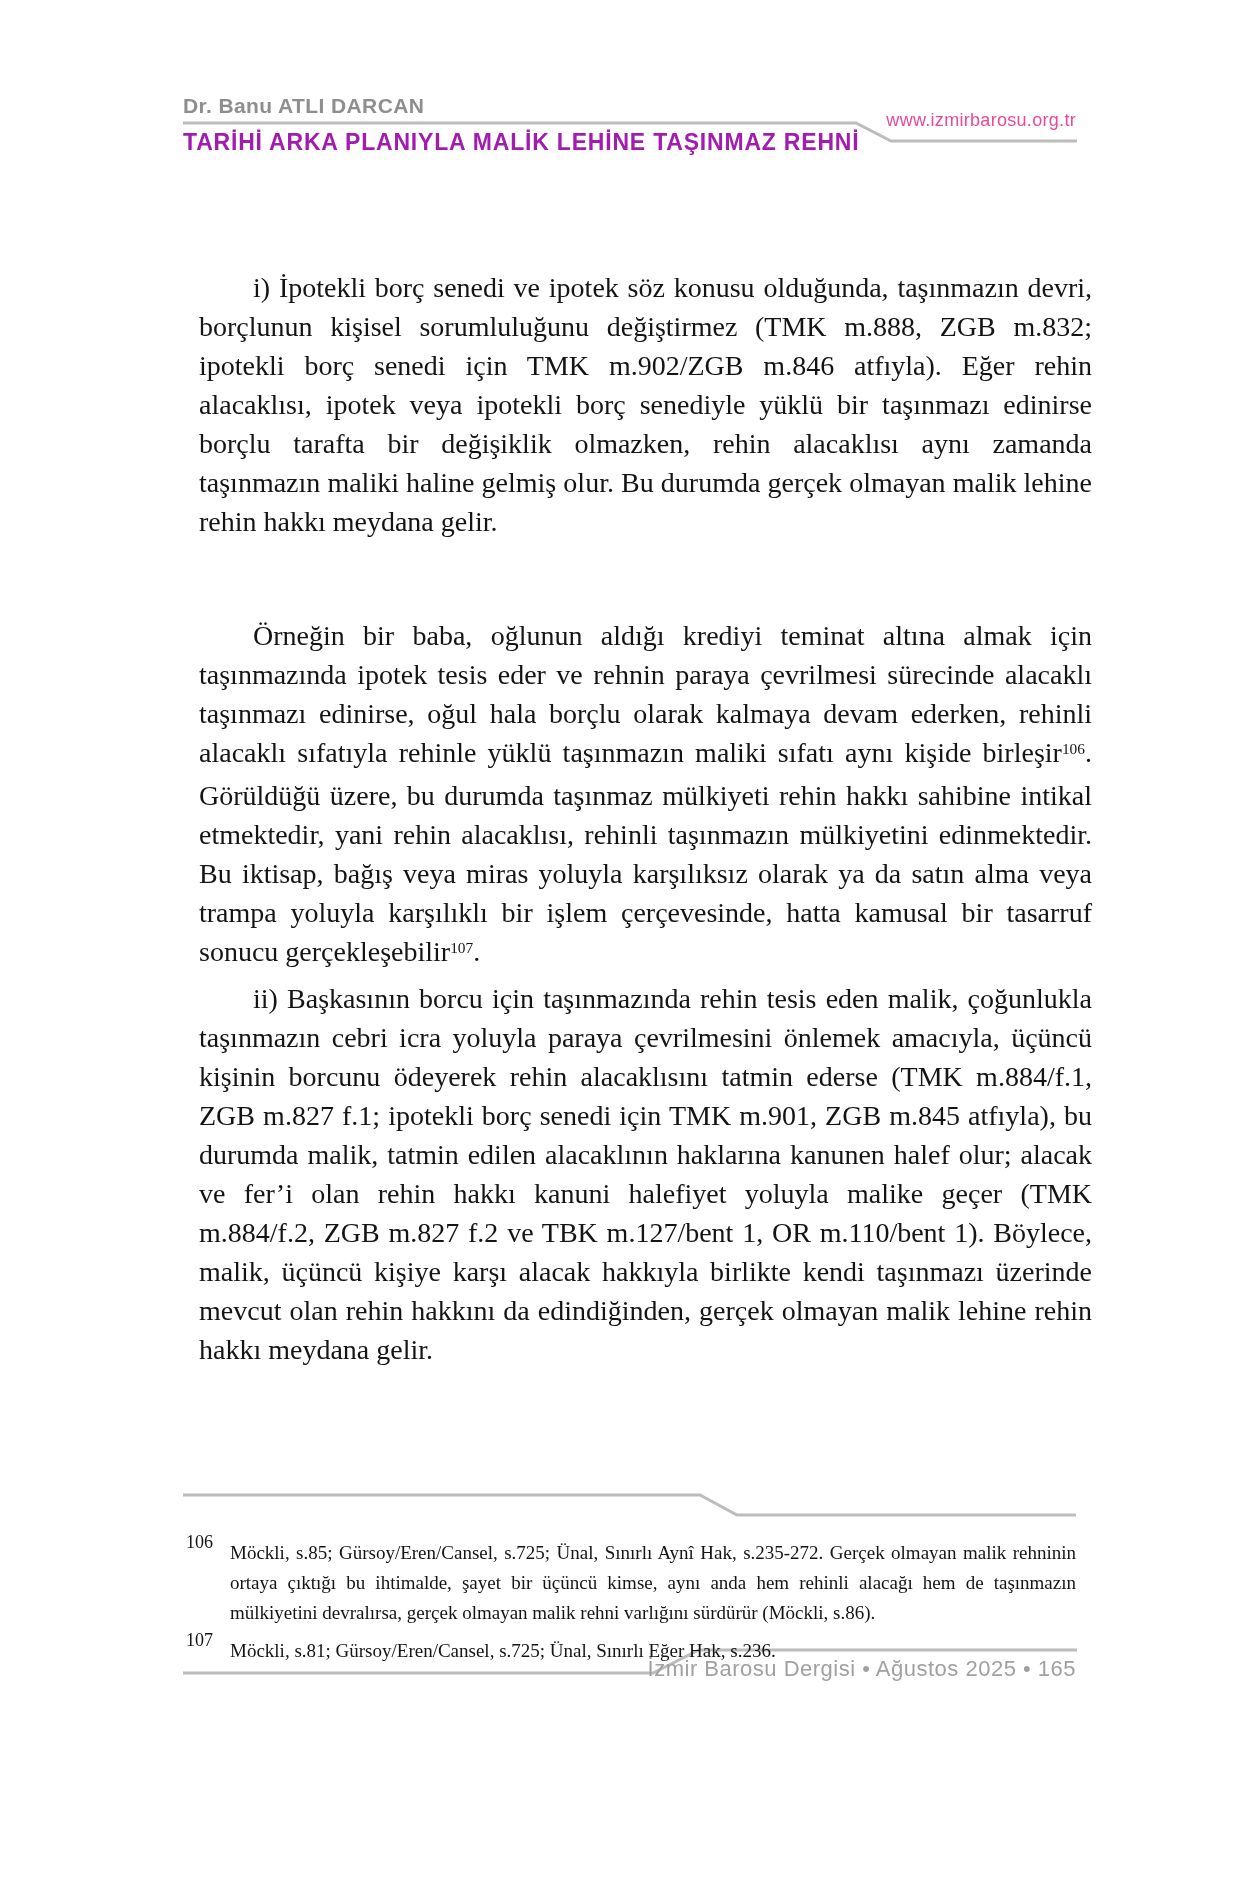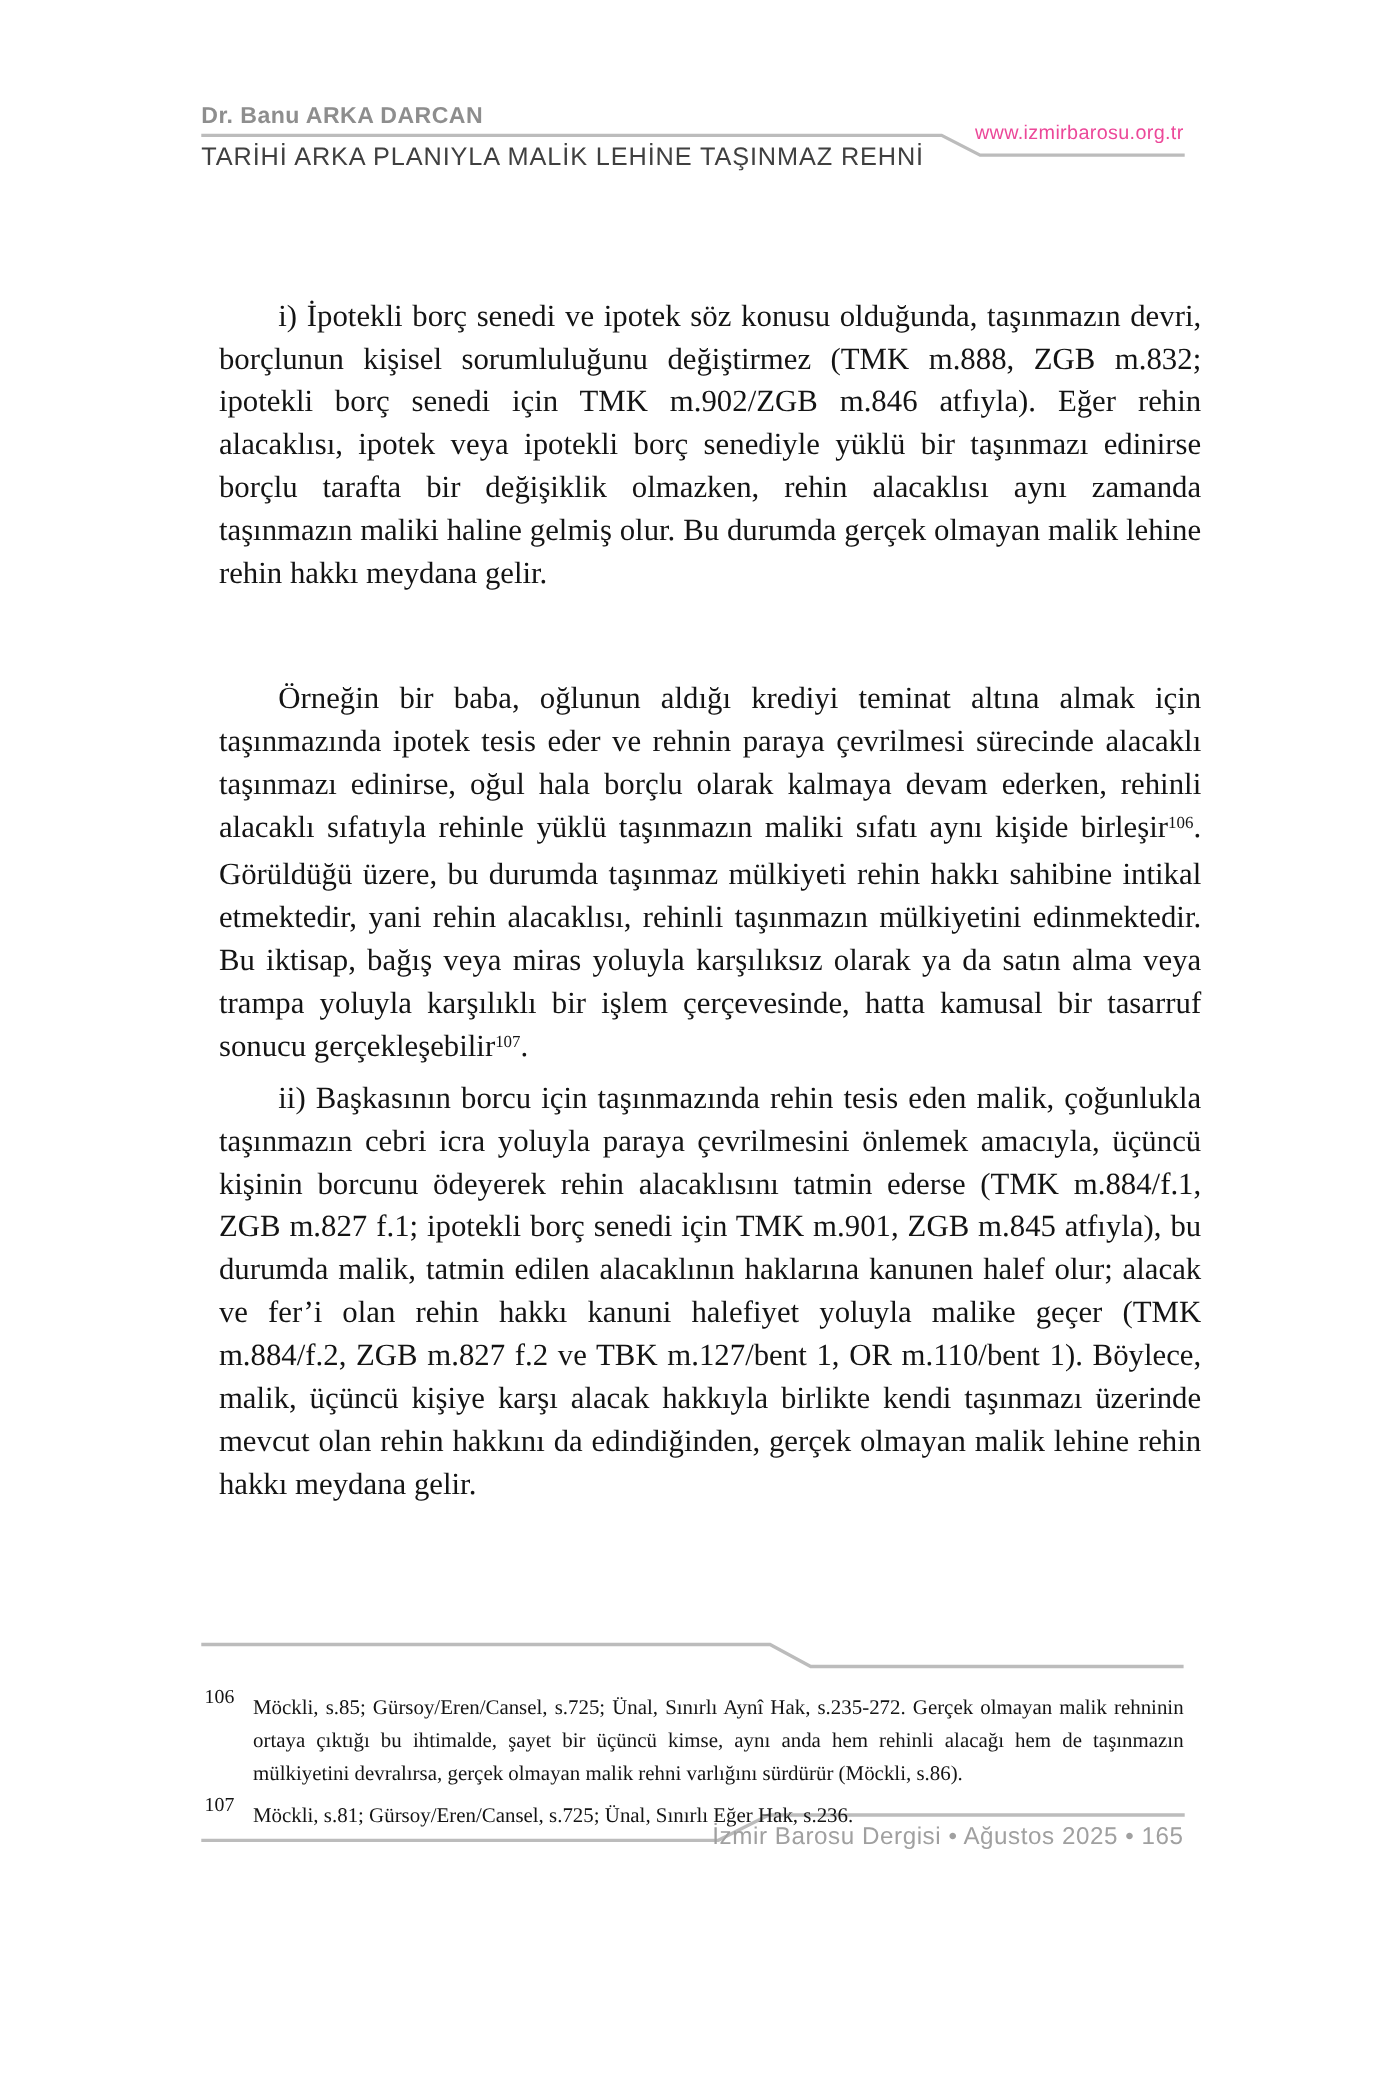--- a/index.html
+++ b/index.html
@@ -19,22 +19,22 @@
     color:#8e8e8e;
   }
   .website{
     position:absolute;right:184px;top:110px;
     font-family:"Liberation Sans","DejaVu Sans",sans-serif;
     font-size:18px;letter-spacing:.3px;color:#ec4899;
   }
   .title{
     position:absolute;left:183px;top:129px;
     font-family:"Liberation Sans","DejaVu Sans",sans-serif;
-    font-weight:400;font-size:23px;letter-spacing:.8px;
-    color:#404040;
+    font-weight:700;font-size:23px;letter-spacing:.8px;
+    color:#a21caf;
   }
 
   .para{
     position:absolute;left:183px;width:893px;margin:16px;
     font-size:28px;line-height:39px;
     text-align:justify;text-indent:54px;
     color:#141414;
   }
   .p0{top:252px;}
   .p1{top:600px;}
@@ -72,21 +72,21 @@
 <body>
 
 <div class="page">
 
   <svg class="rules" viewBox="0 0 1260 1890" xmlns="http://www.w3.org/2000/svg">
     <polyline points="183,123 856,123 891,141 1077,141" fill="none" stroke-width="3" stroke="#bcbcbc"></polyline>
     <polyline points="183,1495 700,1495 737,1515 1076,1515" fill="none" stroke-width="3" stroke="#bcbcbc"></polyline>
     <polyline points="183,1673 653,1673 699,1650 1077,1650" fill="none" stroke-width="3" stroke="#bcbcbc"></polyline>
   </svg>
 
-  <div class="author">Dr. Banu ARKA DARCAN</div>
+  <div class="author">Dr. Banu ATLI DARCAN</div>
   <div class="website">www.izmirbarosu.org.tr</div>
   <div class="title">TARİHİ ARKA PLANIYLA MALİK LEHİNE TAŞINMAZ REHNİ</div>
 
   <div>
     <p class="para p0"><span>i) İpotekli borç senedi ve ipotek söz konusu olduğunda, taşınmazın devri, borçlunun kişisel sorumluluğunu değiştirmez (TMK m.888, ZGB m.832; ipotekli borç senedi için TMK m.902/ZGB m.846 atfıyla). Eğer rehin alacaklısı, ipotek veya ipotekli borç senediyle yüklü bir taşınmazı edinirse borçlu tarafta bir değişiklik olmazken, rehin alacaklısı aynı zamanda taşınmazın maliki haline gelmiş olur. Bu durumda gerçek olmayan malik lehine rehin hakkı meydana gelir.</span></p>
     <p class="para p1"><span>Örneğin bir baba, oğlunun aldığı krediyi teminat altına almak için taşınmazında ipotek tesis eder ve rehnin paraya çevrilmesi sürecinde alacaklı taşınmazı edinirse, oğul hala borçlu olarak kalmaya devam ederken, rehinli alacaklı sıfatıyla rehinle yüklü taşınmazın maliki sıfatı aynı kişide birleşir</span><span class="bsup">106</span><span>. Görüldüğü üzere, bu durumda taşınmaz mülkiyeti rehin hakkı sahibine intikal etmektedir, yani rehin alacaklısı, rehinli taşınmazın mülkiyetini edinmektedir. Bu iktisap, bağış veya miras yoluyla karşılıksız olarak ya da satın alma veya trampa yoluyla karşılıklı bir işlem çerçevesinde, hatta kamusal bir tasarruf sonucu gerçekleşebilir</span><span class="bsup">107</span><span>.</span></p>
     <p class="para p2"><span>ii) Başkasının borcu için taşınmazında rehin tesis eden malik, çoğunlukla taşınmazın cebri icra yoluyla paraya çevrilmesini önlemek amacıyla, üçüncü kişinin borcunu ödeyerek rehin alacaklısını tatmin ederse (TMK m.884/f.1, ZGB m.827 f.1; ipotekli borç senedi için TMK m.901, ZGB m.845 atfıyla), bu durumda malik, tatmin edilen alacaklının haklarına kanunen halef olur; alacak ve fer’i olan rehin hakkı kanuni halefiyet yoluyla malike geçer (TMK m.884/f.2, ZGB m.827 f.2 ve TBK m.127/bent 1, OR m.110/bent 1). Böylece, malik, üçüncü kişiye karşı alacak hakkıyla birlikte kendi taşınmazı üzerinde mevcut olan rehin hakkını da edindiğinden, gerçek olmayan malik lehine rehin hakkı meydana gelir.</span></p>
   </div>
 
   <div class="footnotes">

